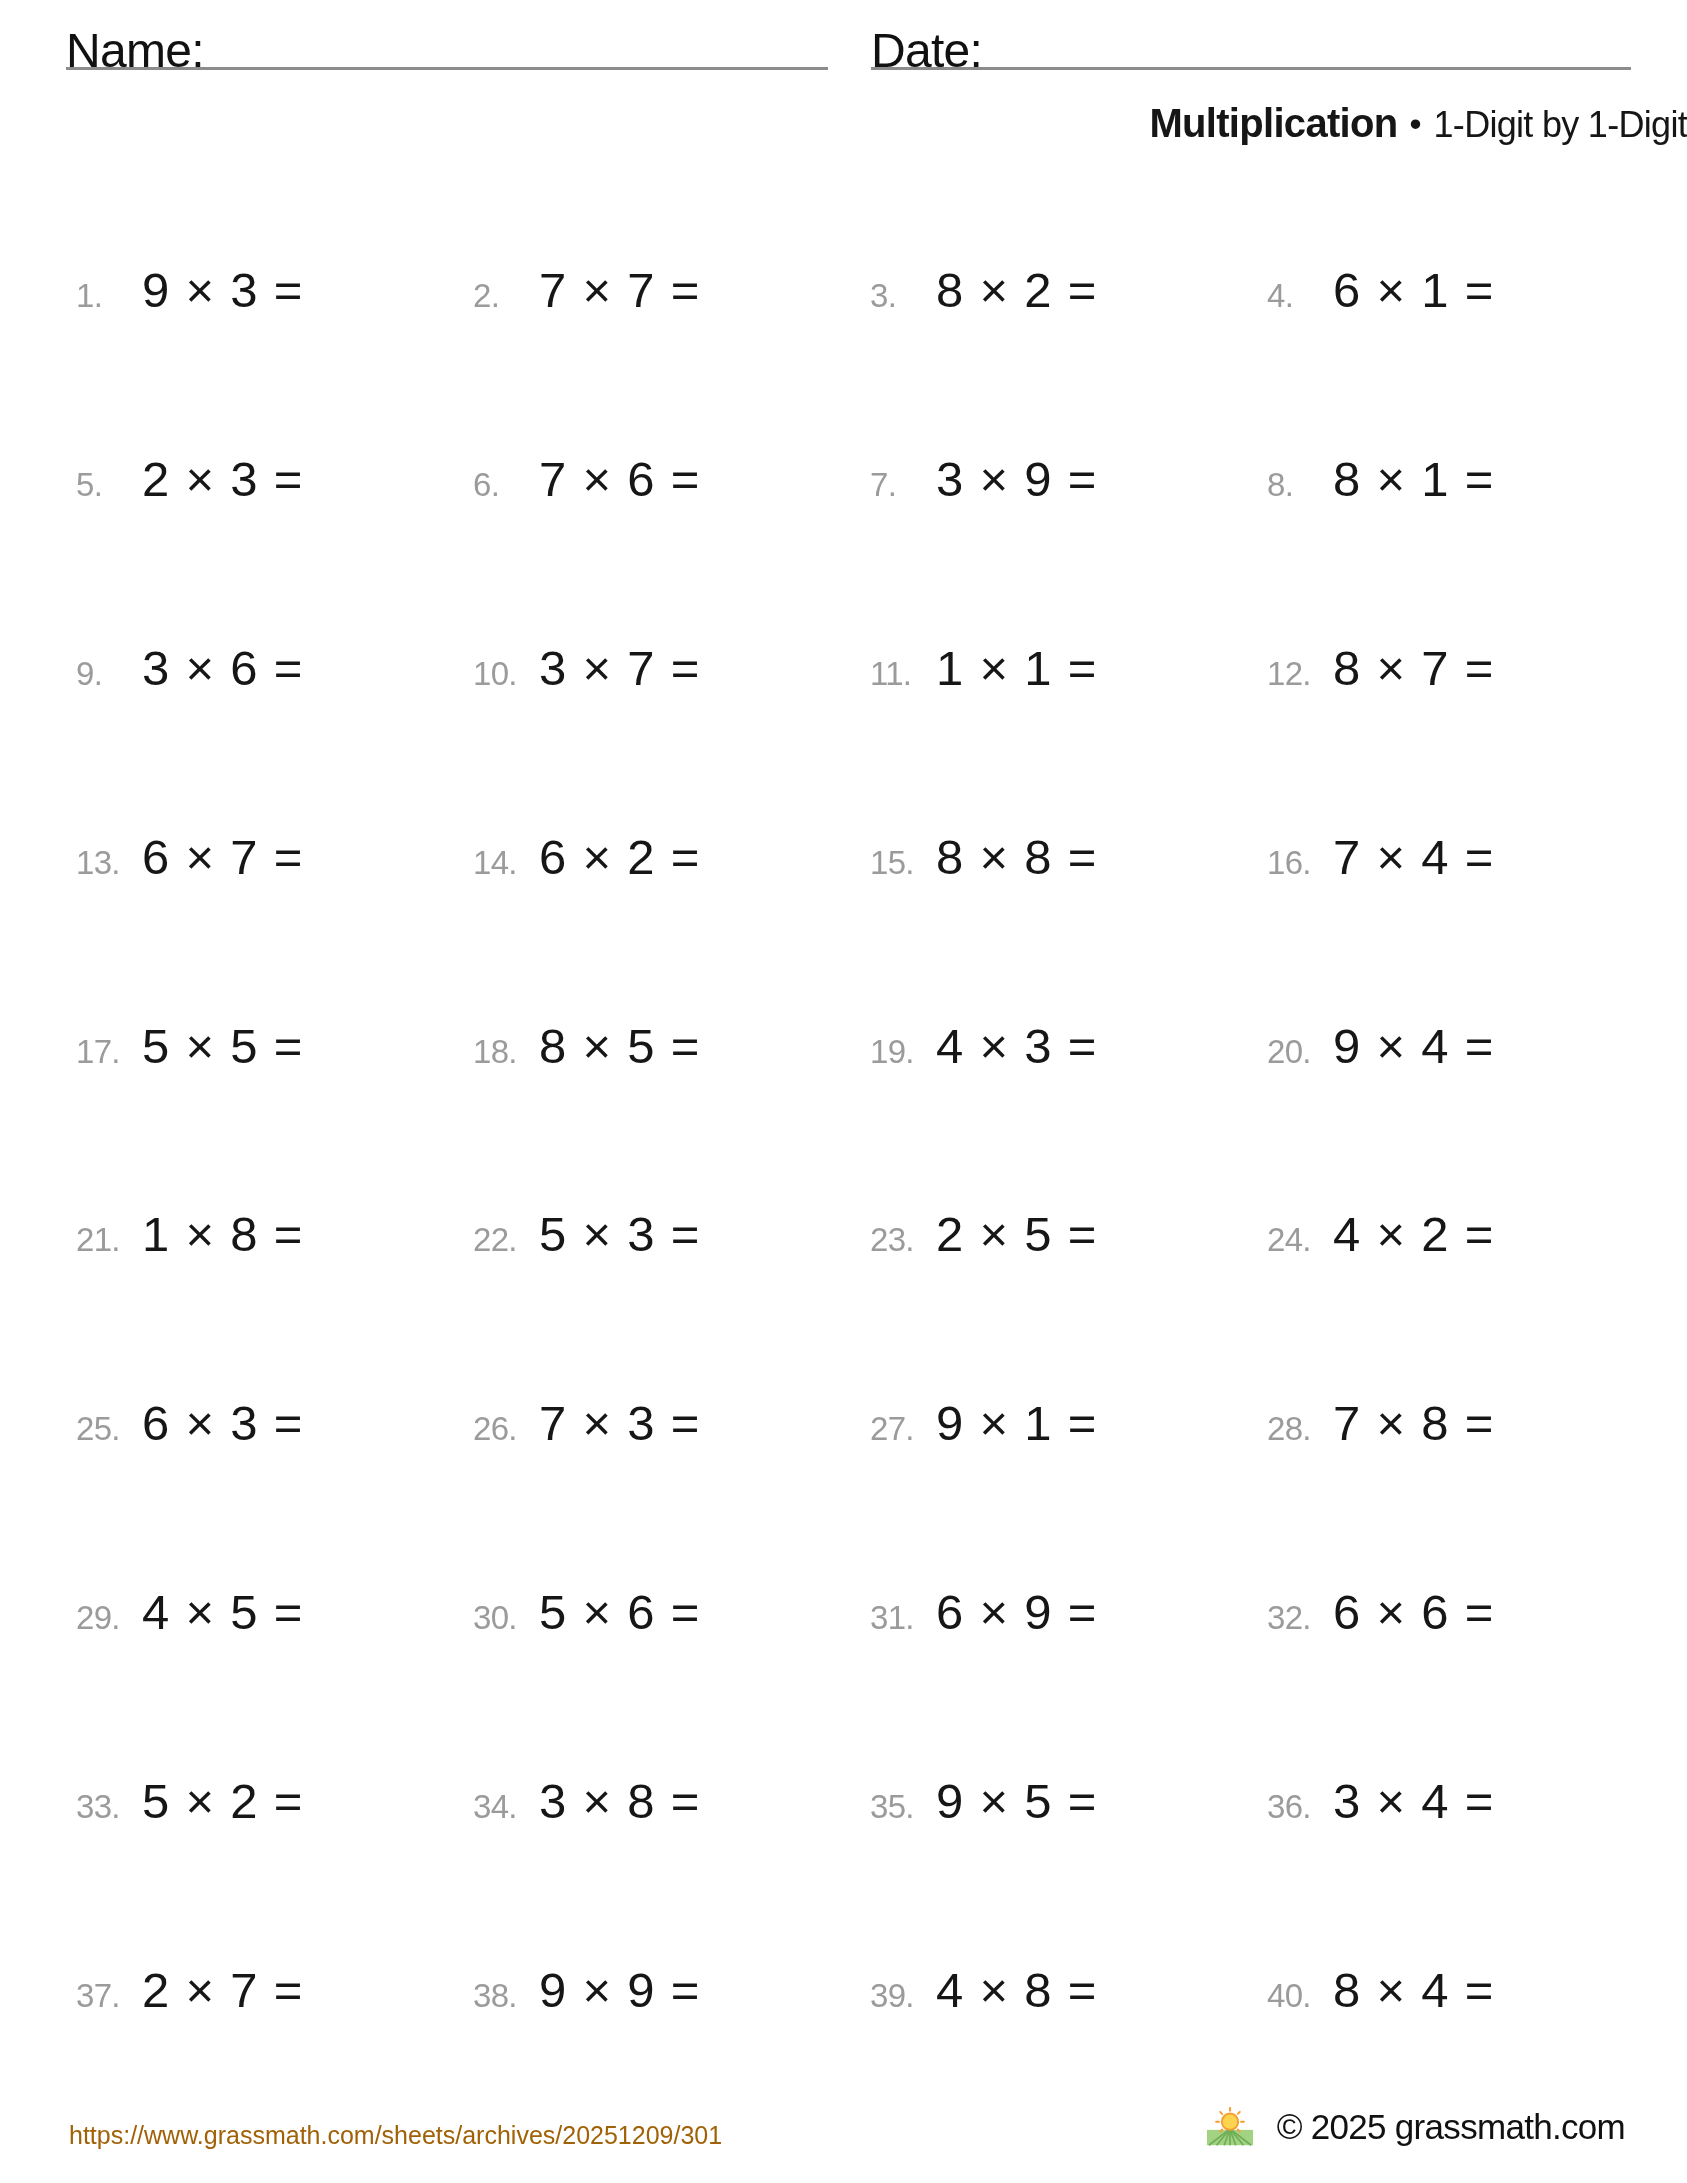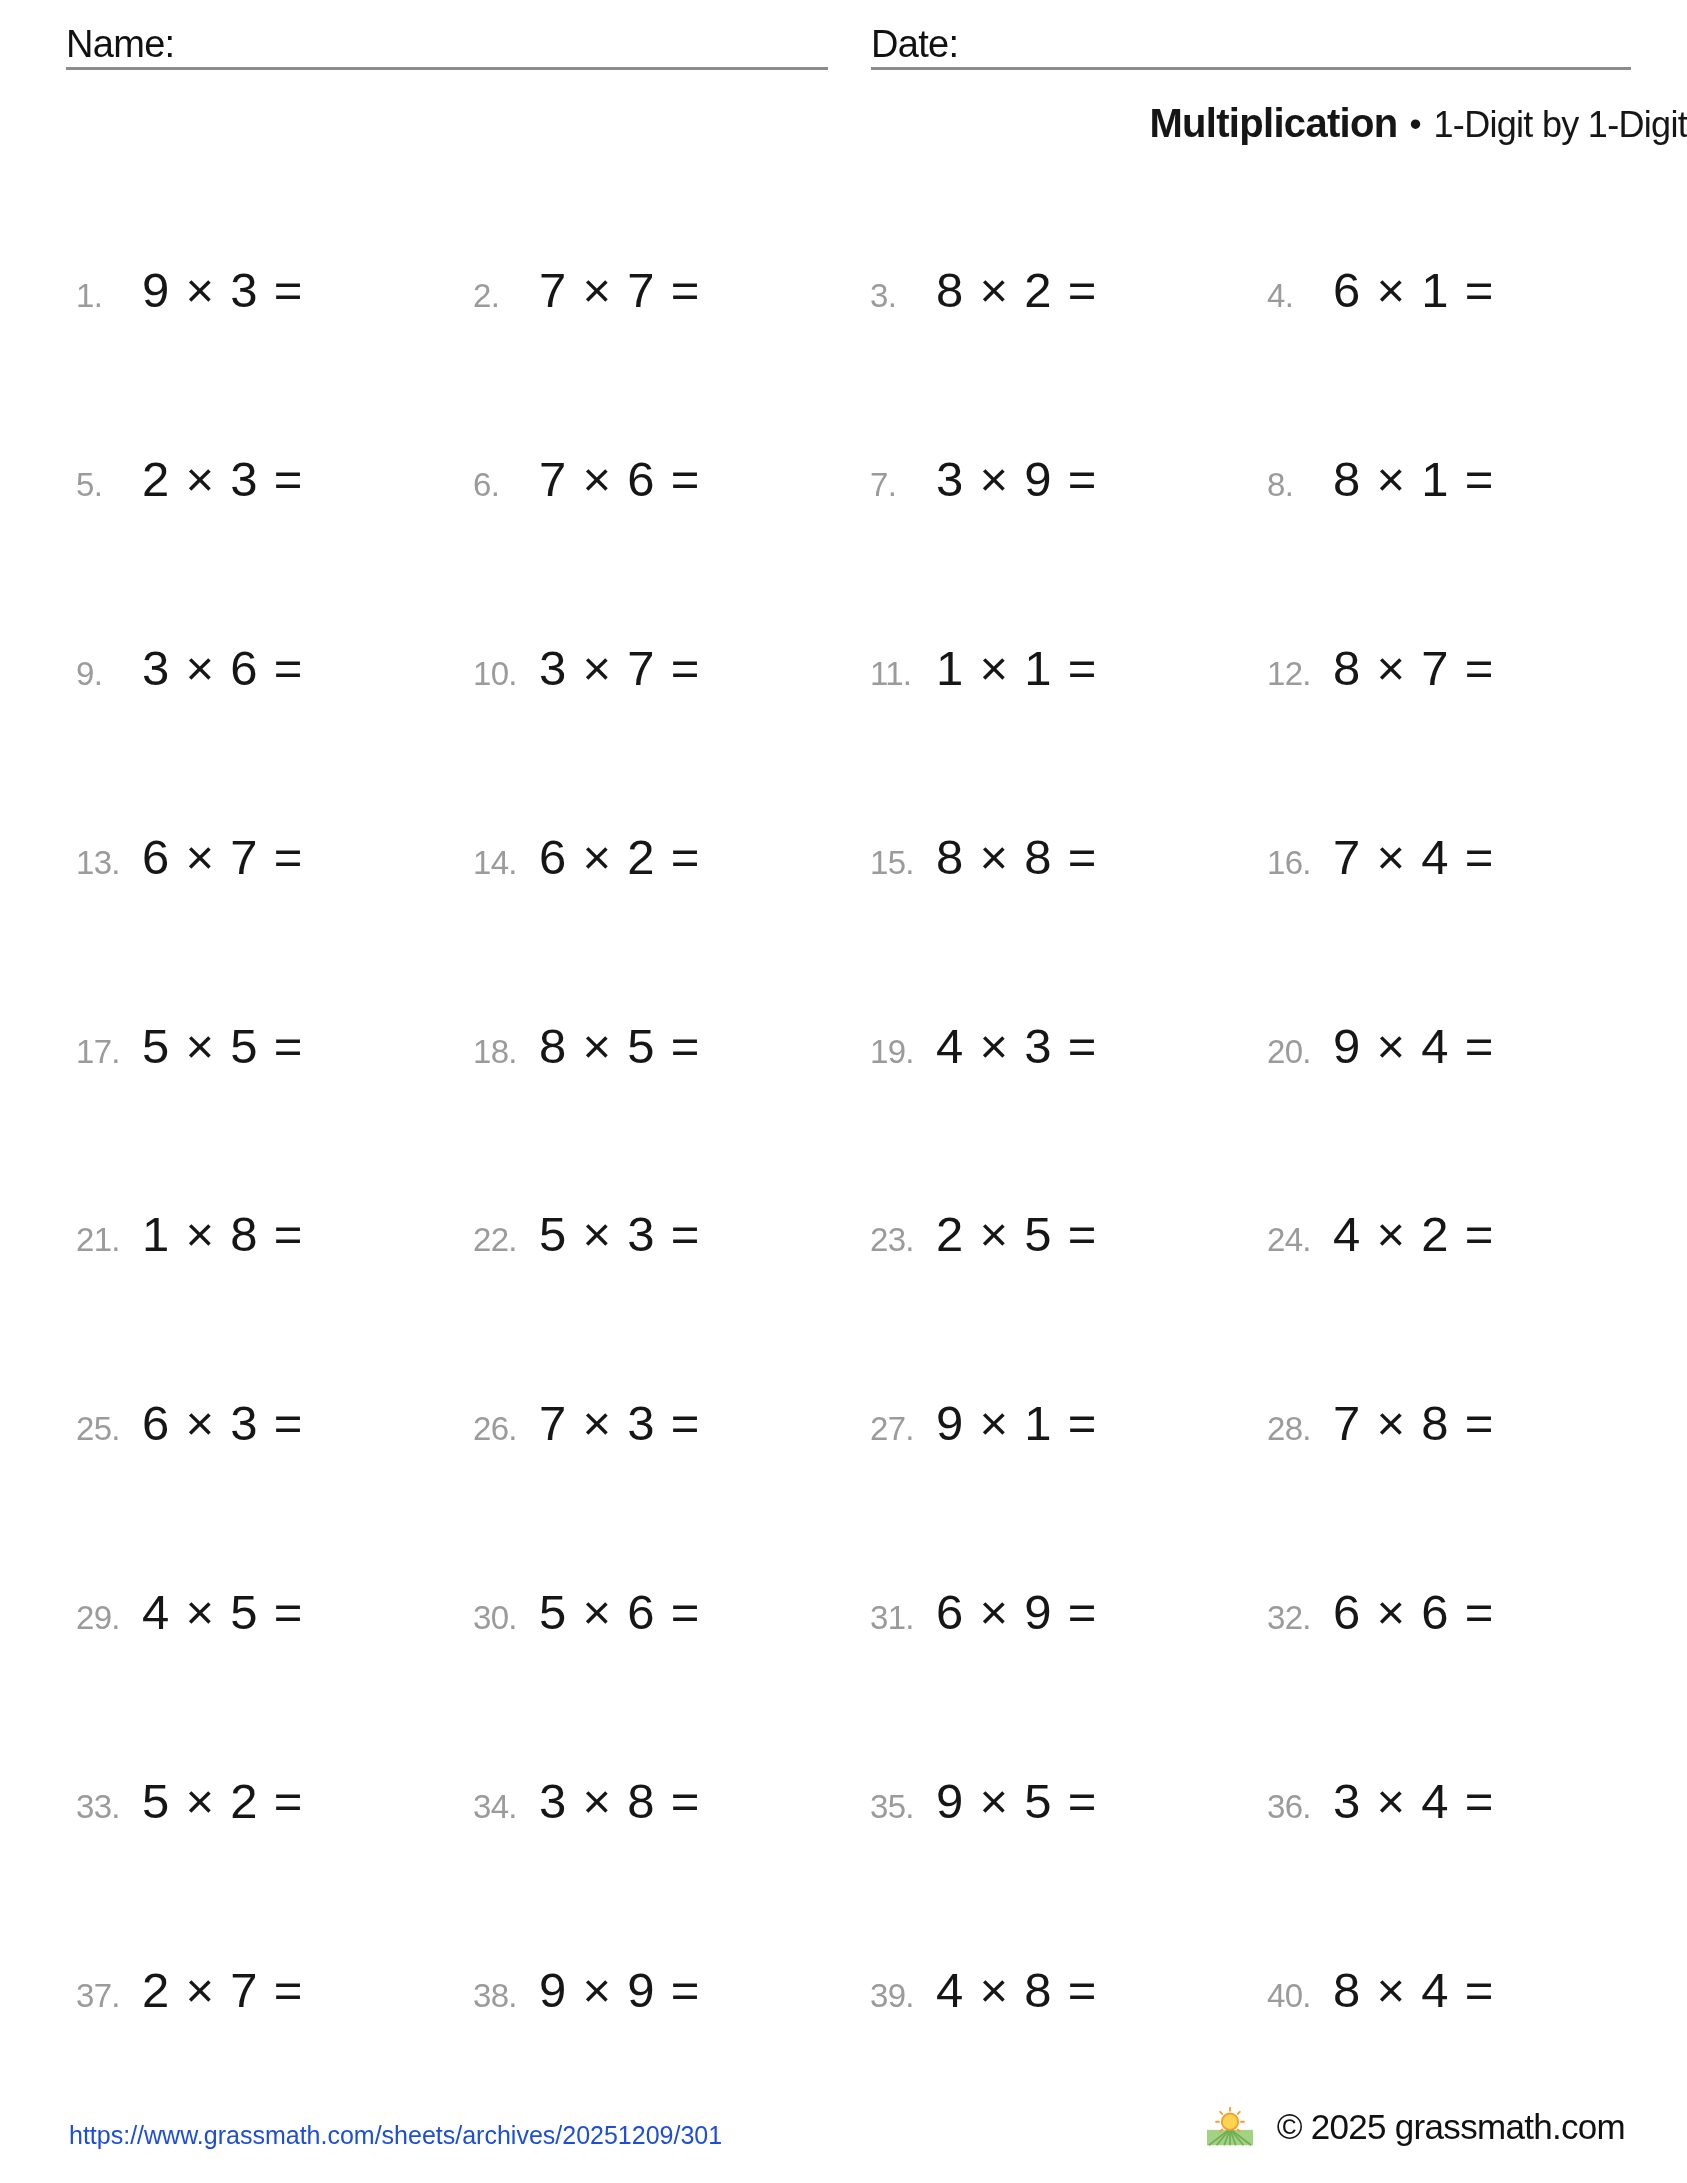--- a/index.html
+++ b/index.html
@@ -9,21 +9,21 @@
     position: relative;
     font-family: "Liberation Sans", "DejaVu Sans", sans-serif;
     color: #161616;
     overflow: hidden;
   }
   .page { position: absolute; inset: 0; background: #ffffff; }
 
   
   .field-label {
     position: absolute; top: 22.5px;
-    font-size: 38px; font-weight: 400; color: #111111;
+    font-size: 48px; font-weight: 400; color: #111111;
     letter-spacing: -0.7px;
   }
   .name-label { left: 66px; }
   .date-label { left: 871px; }
   .write-line {
     position: absolute; top: 67px; height: 3.3px;
     background: var(--underline_gray, #8c8c8c);
   }
   .name-line { left: 66px;  width: 762px; }
   .date-line { left: 871px; width: 760px; }
@@ -53,21 +53,21 @@
     letter-spacing: -0.7px;
   }
   .pexp {
     font-size: 49px; color: var(--text_black, #161616);
     letter-spacing: -0.7px; word-spacing: 4px;
   }
 
   
   .footer-url {
     position: absolute; left: 69px; top: 2121px;
-    font-size: 25px; color: #1d4ed8; letter-spacing: 0;
+    font-size: 25px; color: #a16207; letter-spacing: 0;
   }
   .brand {
     position: absolute; right: 62px; top: 2107px;
     display: flex; align-items: center; gap: 22.5px;
   }
   .logo { width: 48px; height: 40px; display: block; }
   .copyright { font-size: 35px; color: #111111; letter-spacing: -0.7px; }
 </style>
 </head>
 <body>

